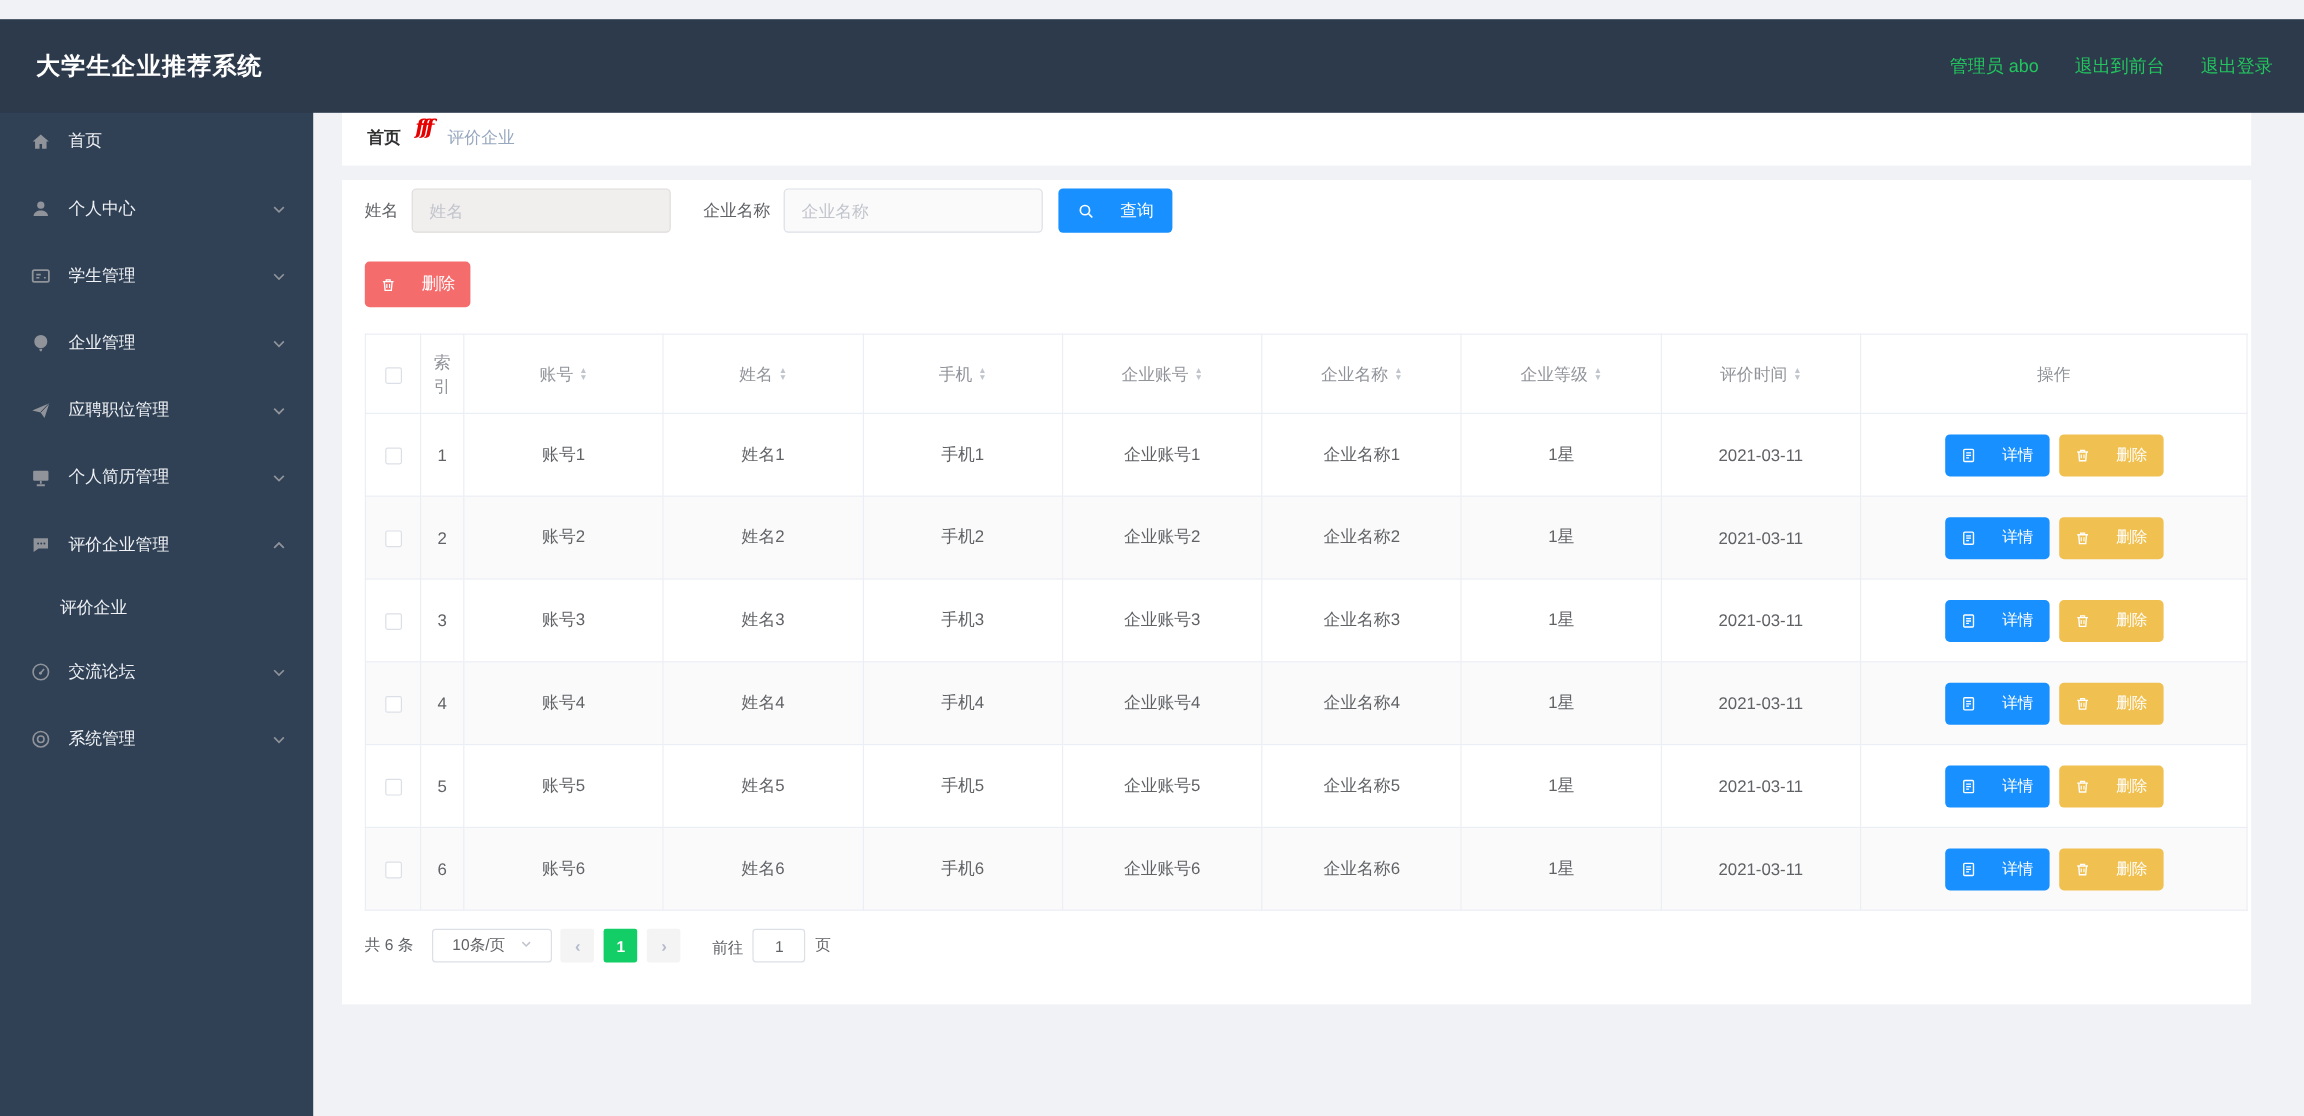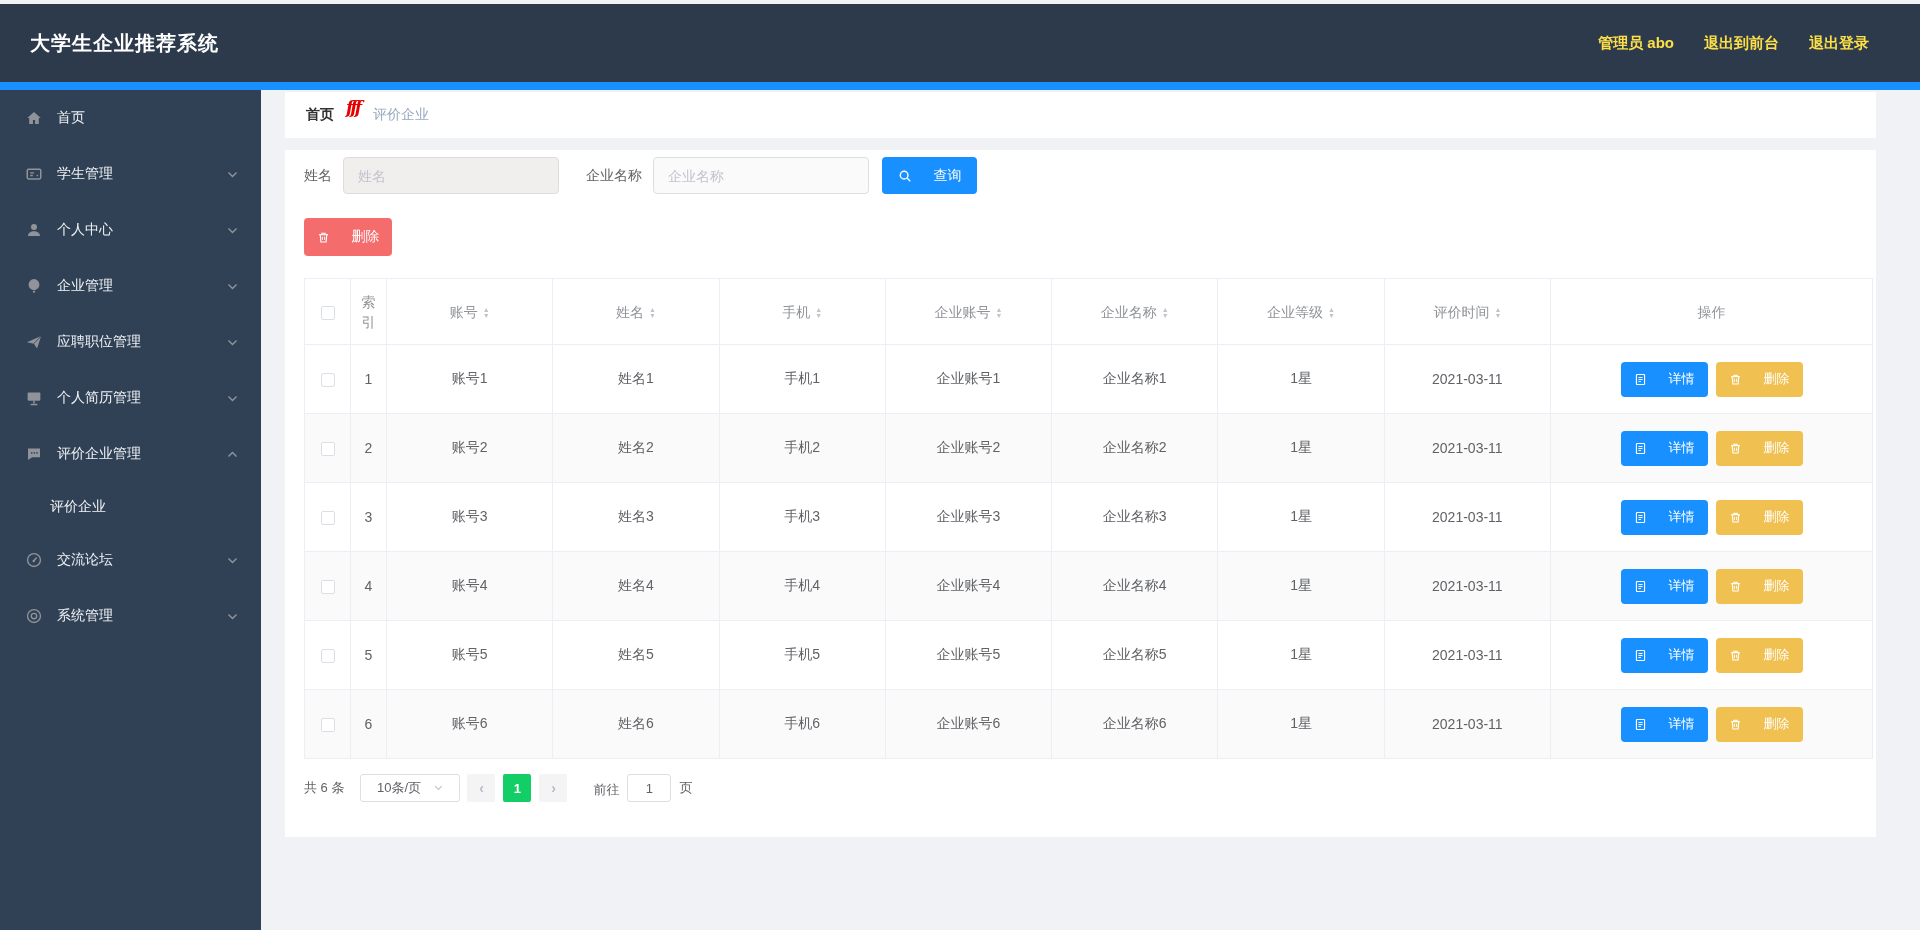--- a/index.html
+++ b/index.html
@@ -1,25 +1,25 @@
 <!DOCTYPE html>
 <html><head>
 <meta charset="utf-8">
 <style>
   * { box-sizing: border-box; margin: 0; padding: 0; }
   html,body { width:1920px; height:930px; overflow:hidden;
     font-family:"Liberation Sans","DejaVu Sans",sans-serif; background:#f0f2f5; }
 
   
-  .app-header { position:absolute; top:4px; left:0; width:1920px; height:78px;
+  .app-header { position:absolute; top:16px; left:0; width:1920px; height:78px;
     background:#2d3a4b; display:flex; align-items:center; justify-content:space-between;
-    padding:0 51px 0 30px; z-index:10; }
+    padding:0 26px 0 30px; z-index:10; }
   .app-title { color:#ffffff; font-size:20px; font-weight:bold; letter-spacing:1px; }
   .header-right { display:flex; align-items:center; gap:30px; }
-  .header-link { color:#fde047; font-size:15px; cursor:pointer; text-decoration:none;font-weight:bold; }
+  .header-link { color:#22c55e; font-size:15px; cursor:pointer; text-decoration:none; }
   .blue-bar { position:absolute; top:78px; left:0; width:1920px; height:12px; background:#1890ff; }
 
   
   .sidebar { position:absolute; top:90px; left:0; width:261px; height:840px; background:#304156; }
   .menu-item { height:56px; display:flex; align-items:center; padding:0 22px 0 25px;
     color:#f0f2f5; font-size:14px; cursor:pointer; }
   .menu-item .mi-icon { width:18px; height:18px; margin-right:14px; color:#909399; flex:none; display:flex; }
   .menu-item .mi-icon svg { width:18px; height:18px; }
   .menu-label { flex:1; white-space:nowrap; }
   .menu-chevron { color:#909399; display:flex; }
@@ -110,40 +110,40 @@
         <svg viewBox="0 0 24 24">
           <path d="M12 4 3 12h2.6v8h5v-5.2h2.8V20h5v-8H21z" fill="currentColor"></path>
         </svg>
       </span>
     <span class="menu-label">首页</span>
 
   </div>
     <div class="menu-item">
     <span class="mi-icon">
         <svg viewBox="0 0 24 24">
+          <circle cx="12" cy="8" r="4" fill="currentColor"></circle>
+          <path d="M4 20c0-4 4-6.2 8-6.2s8 2.2 8 6.2z" fill="currentColor"></path>
+        </svg>
+      </span>
+    <span class="menu-label">个人中心</span>
+    <span class="menu-chevron">
+        <svg viewBox="0 0 12 12">
+          <path d="M2.3 4.2 6 7.9l3.7-3.7" fill="none" stroke="currentColor" stroke-width="1.3"></path>
+        </svg>
+      </span>
+  </div>
+    <div class="menu-item">
+    <span class="mi-icon">
+        <svg viewBox="0 0 24 24">
           <rect x="3" y="5.5" width="18" height="13" rx="1.8" fill="none" stroke="currentColor" stroke-width="2"></rect>
           <path d="M7 10.5h5M7 14h3.4" stroke="currentColor" stroke-width="1.8"></path>
           <path d="M15.5 14h2" stroke="currentColor" stroke-width="1.8"></path>
         </svg>
       </span>
     <span class="menu-label">学生管理</span>
-    <span class="menu-chevron">
-        <svg viewBox="0 0 12 12">
-          <path d="M2.3 4.2 6 7.9l3.7-3.7" fill="none" stroke="currentColor" stroke-width="1.3"></path>
-        </svg>
-      </span>
-  </div>
-    <div class="menu-item">
-    <span class="mi-icon">
-        <svg viewBox="0 0 24 24">
-          <circle cx="12" cy="8" r="4" fill="currentColor"></circle>
-          <path d="M4 20c0-4 4-6.2 8-6.2s8 2.2 8 6.2z" fill="currentColor"></path>
-        </svg>
-      </span>
-    <span class="menu-label">个人中心</span>
     <span class="menu-chevron">
         <svg viewBox="0 0 12 12">
           <path d="M2.3 4.2 6 7.9l3.7-3.7" fill="none" stroke="currentColor" stroke-width="1.3"></path>
         </svg>
       </span>
   </div>
     <div class="menu-item">
     <span class="mi-icon">
         <svg viewBox="0 0 24 24">
           <path d="M12 2.8a7.2 7.2 0 0 1 7.2 7.2c0 4.2-3.2 7.4-7.2 7.4s-7.2-3.2-7.2-7.4A7.2 7.2 0 0 1 12 2.8z" fill="currentColor"></path>

